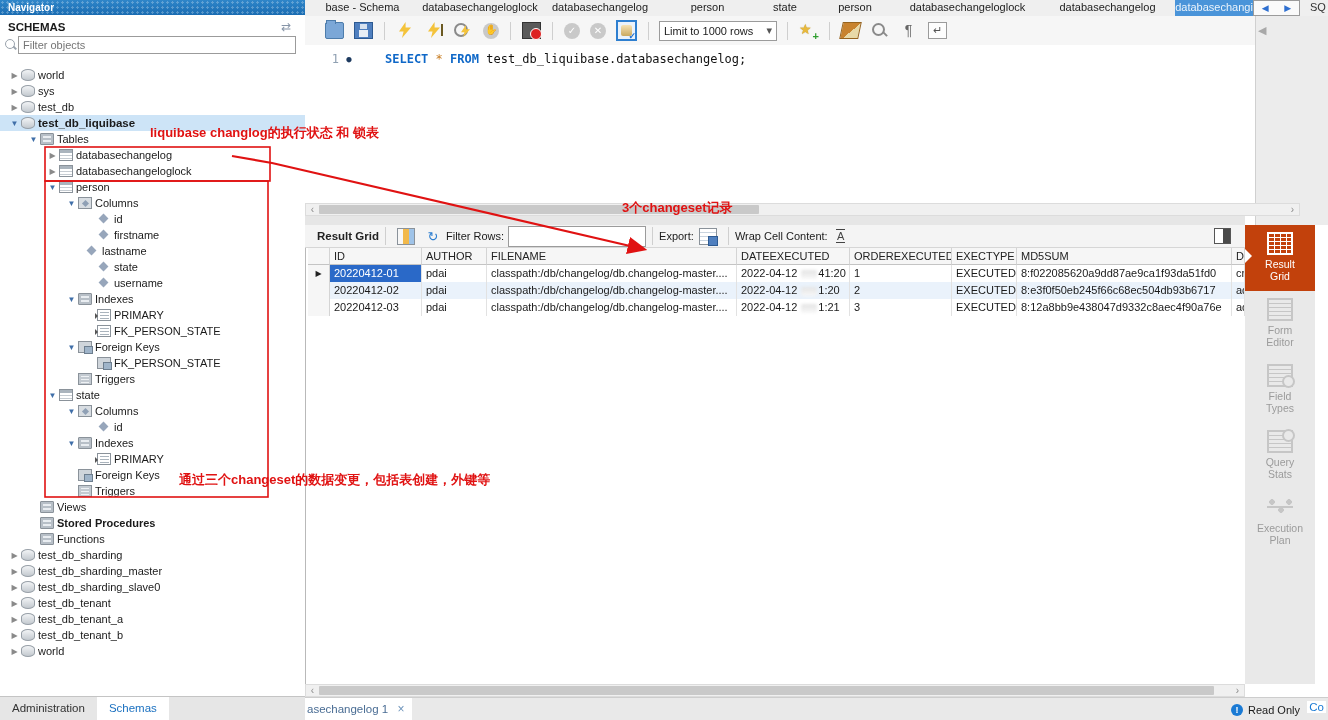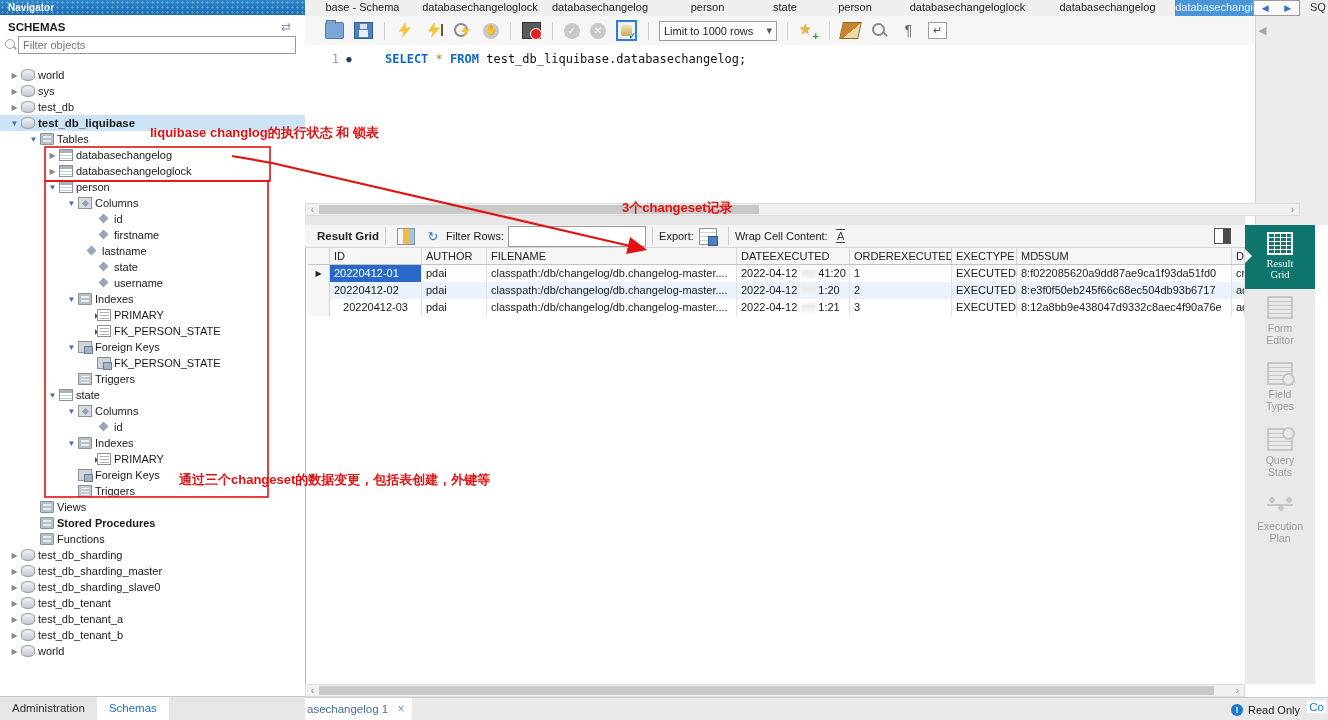--- a/index.html
+++ b/index.html
@@ -118,21 +118,21 @@
   .grow{display:flex;height:17px;line-height:17px;}
   .gcell{border-right:1px solid #e2e2e2;padding:0 4px;box-sizing:border-box;overflow:hidden;white-space:nowrap;font-size:11px;}
   .ghead .gcell{background:#f6f6f6;border-right:1px solid #d4d4d4;border-bottom:1px solid #c4c4c4;color:#222;}
   .grow.alt{background:#eaf2fb;}
   .gcell.sel{background:#2a69c8;color:#fff;}
   .gcell.rowhdr{padding:0;text-align:center;background:#f6f6f6;border-right:1px solid #d4d4d4;color:#222;font-size:8px;}
   .redact{display:inline-block;width:16px;height:9px;background:linear-gradient(#e3e3e3,#f8f8f8);border-radius:2px;filter:blur(1.5px);vertical-align:middle;margin:0 1px;}
   
   #result-side{position:absolute;left:1245px;top:225px;width:70px;height:459px;background:#e9e9e9;}
   .sbitem{width:70px;text-align:center;color:#9b9b9b;font-size:10.5px;padding:7px 0 9px;}
-  .sbitem.active{background:#0f766e;color:#fff;position:relative;font-family:Liberation Serif, serif;}
+  .sbitem.active{background:#c2410c;color:#fff;position:relative;}
   .sbitem.active::before{content:"";position:absolute;left:0;top:24px;border:7px solid transparent;border-left-color:#ffffff;}
   .sbi{width:26px;height:23px;margin:0 auto 3px;position:relative;box-sizing:border-box;}
   .sbi-grid{border:2px solid #fff;background:repeating-linear-gradient(0deg,transparent 0 3px,#fff 3px 4px),repeating-linear-gradient(90deg,transparent 0 5px,#fff 5px 6px);}
   .sbi-form{border:2px solid #c6c6c6;background:repeating-linear-gradient(0deg,transparent 0 3px,#c6c6c6 3px 4px);}
   .sbi-fieldtypes{border:2px solid #c6c6c6;background:repeating-linear-gradient(0deg,transparent 0 3px,#c6c6c6 3px 4px);}
   .sbi-fieldtypes::after{content:"";position:absolute;right:-4px;bottom:-3px;width:9px;height:9px;border:2px solid #c6c6c6;border-radius:50%;background:#e9e9e9;}
   .sbi-querystats{border:2px solid #c6c6c6;background:repeating-linear-gradient(0deg,transparent 0 3px,#c6c6c6 3px 4px);}
   .sbi-querystats::after{content:"";position:absolute;right:-4px;top:-3px;width:9px;height:9px;border:2px solid #c6c6c6;border-radius:50%;background:#e9e9e9;}
   .sbi-execplan{background:radial-gradient(circle 3px at 5px 6px,#c6c6c6 2.6px,transparent 3px),radial-gradient(circle 3px at 14px 14px,#c6c6c6 2.6px,transparent 3px),radial-gradient(circle 3px at 22px 6px,#c6c6c6 2.6px,transparent 3px),linear-gradient(transparent 10px,#c6c6c6 10px 12px,transparent 12px);}
   
@@ -470,21 +470,21 @@
         <div class="gcell" style="width: 65px;">pdai</div>
         <div class="gcell" style="width: 250px;">classpath:/db/changelog/db.changelog-master....</div>
         <div class="gcell" style="width: 113px;"><span>2022-04-12 <span class="redact"></span>1:20</span></div>
         <div class="gcell" style="width: 102px;">2</div>
         <div class="gcell" style="width: 65px;">EXECUTED</div>
         <div class="gcell" style="width: 215px;">8:e3f0f50eb245f66c68ec504db93b6717</div>
         <div class="gcell" style="width: 13px;">ad</div>
       </div>
       <div class="grow">
         <div class="gcell rowhdr" style="width: 22px;"></div>
-        <div class="gcell" style="width: 92px; text-align: center;">20220412-03</div>
+        <div class="gcell" style="width: 92px;">20220412-03</div>
         <div class="gcell" style="width: 65px;">pdai</div>
         <div class="gcell" style="width: 250px;">classpath:/db/changelog/db.changelog-master....</div>
         <div class="gcell" style="width: 113px;"><span>2022-04-12 <span class="redact"></span>1:21</span></div>
         <div class="gcell" style="width: 102px;">3</div>
         <div class="gcell" style="width: 65px;">EXECUTED</div>
         <div class="gcell" style="width: 215px;">8:12a8bb9e438047d9332c8aec4f90a76e</div>
         <div class="gcell" style="width: 13px;">ad</div>
       </div>
     </div>
 

